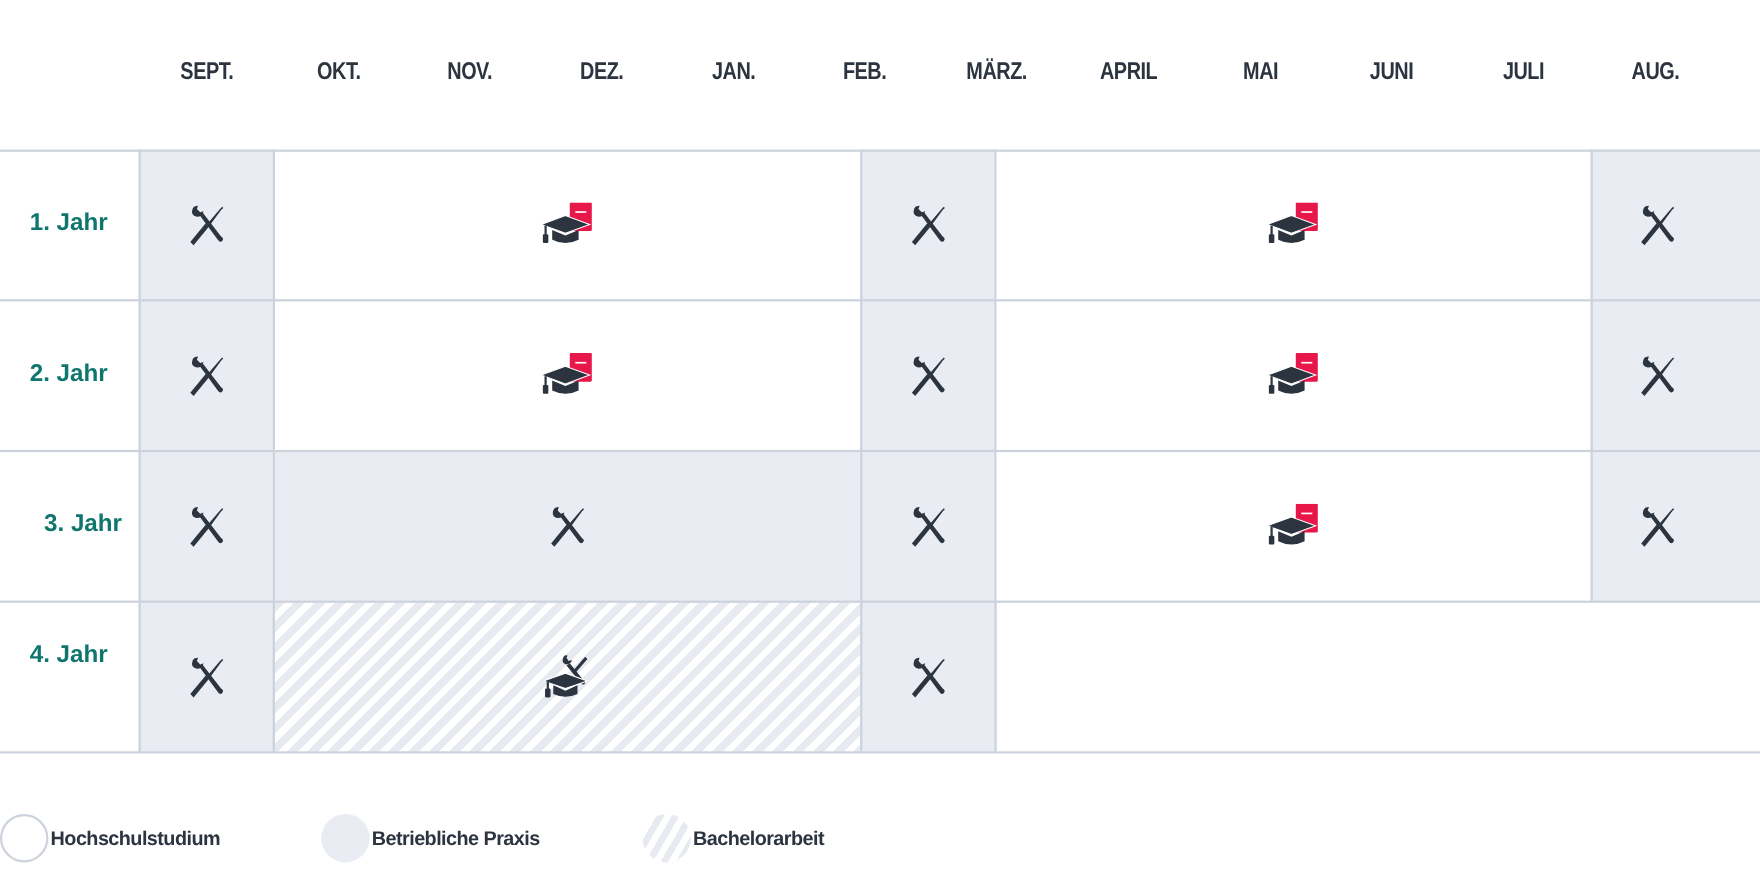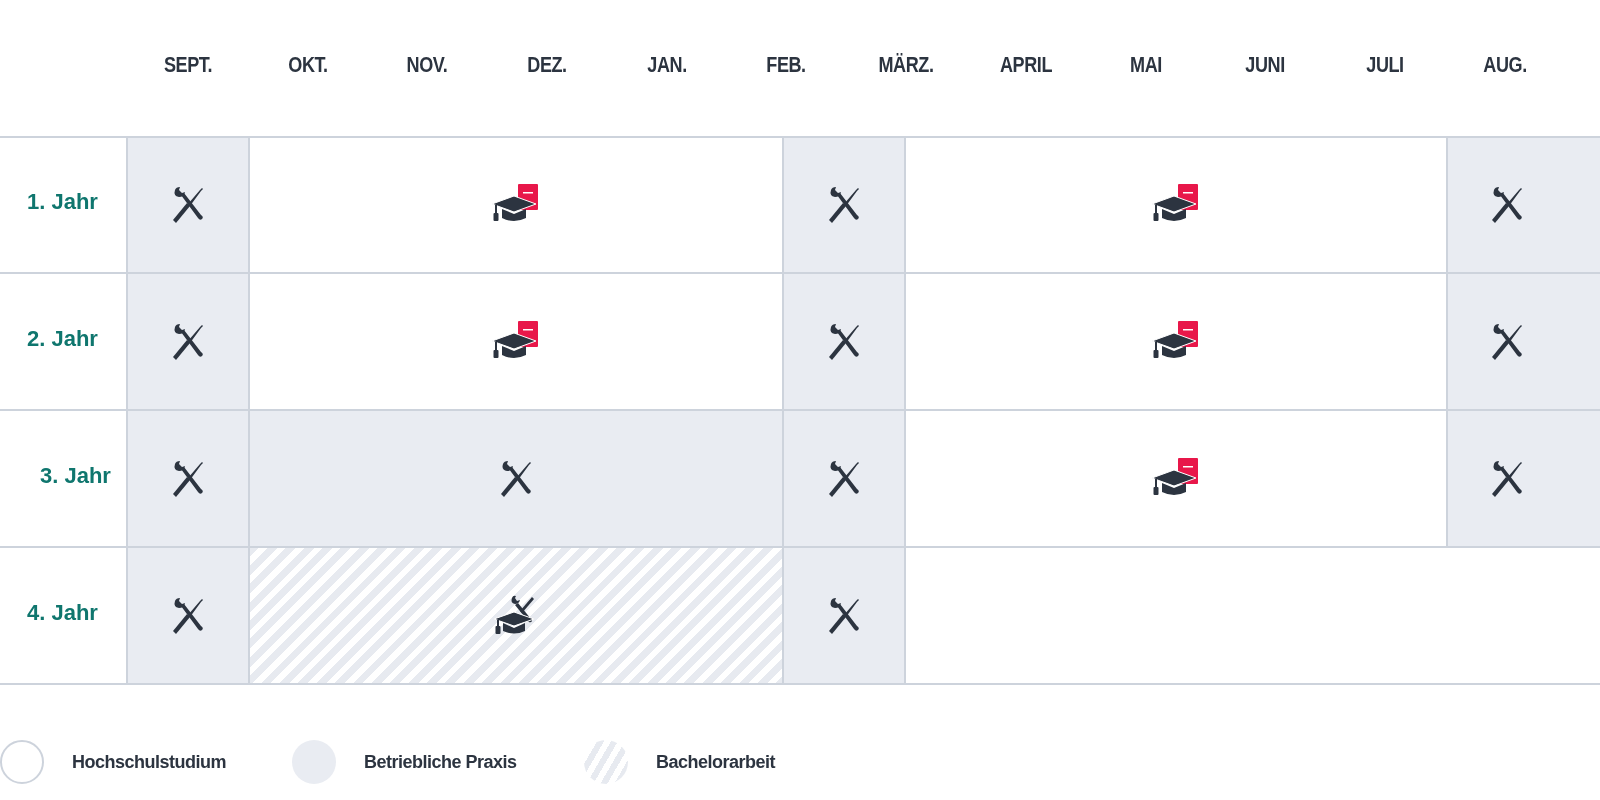--- a/index.html
+++ b/index.html
@@ -13,21 +13,21 @@
   .cell.praxis { background:#e9ecf2; border-left:2px solid #cdd3dc; border-right:2px solid #cdd3dc; }
   .cell.studium { background:#ffffff; }
   .cell.thesis { background: repeating-linear-gradient(135deg, #e7eaf0 0px, #e7eaf0 7px, #ffffff 7px, #ffffff 13px); border-left:2px solid #cdd3dc; border-right:2px solid #cdd3dc; }
   .icon svg { display:block; }
   .legend { position:absolute; top:738px; left:0; width:1600px; height:50px; }
   .legend-item { position:absolute; top:0; height:48px; display:flex; align-items:center; }
   .swatch { width:44px; height:44px; border-radius:50%; box-sizing:border-box; }
   .swatch.studium { background:#fff; border:2px solid #cdd3dc; }
   .swatch.praxis { background:#e9ecf2; }
   .swatch.thesis { background: repeating-linear-gradient(120deg, #e7eaf0 0px, #e7eaf0 6px, #ffffff 6px, #ffffff 12px); }
-  .legend-label { margin-left:28px; font-size:18px; font-weight:bold; color:#2c3440; letter-spacing:-0.5px; }
+  .legend-label { margin-left:2px; font-size:18px; font-weight:bold; color:#2c3440; letter-spacing:-0.5px; }
 </style>
 </head>
 <body>
 
 <div class="months">
   <div class="month" style="left:128px">SEPT.</div>
   <div class="month" style="left:248px">OKT.</div>
   <div class="month" style="left:367px">NOV.</div>
   <div class="month" style="left:487px">DEZ.</div>
   <div class="month" style="left:607px">JAN.</div>
@@ -176,21 +176,21 @@
       </span>
   </div>
   <div class="cell praxis" style="left:1446px;top:274px;width:160px;height:137px;justify-content:flex-start;padding-left:38px">
     <span class="icon">
         <svg width="42" height="42" viewBox="0 0 42 42">
           <use href="#tools"></use>
         </svg>
       </span>
   </div>
 
-  <div class="row-label" style="top:411px;height:131px;line-height:132px">4. Jahr</div>
+  <div class="row-label" style="top:393px;height:131px;line-height:132px">4. Jahr</div>
   <div class="cell praxis" style="left:126px;top:411px;width:124px;height:137px">
     <span class="icon">
         <svg width="42" height="42" viewBox="0 0 42 42">
           <use href="#tools"></use>
         </svg>
       </span>
   </div>
   <div class="cell thesis" style="left:248px;top:411px;width:536px;height:137px">
     <span class="icon">
         <svg width="44" height="42" viewBox="0 0 44 42">

